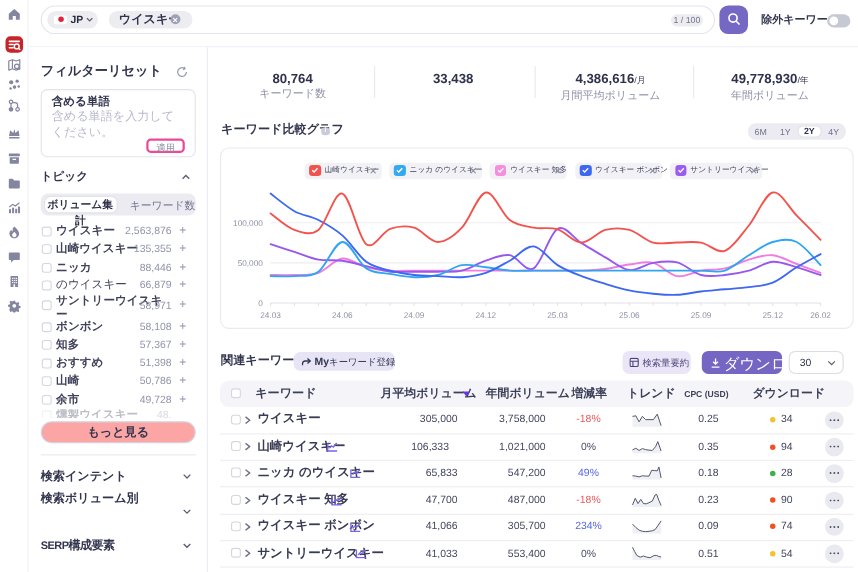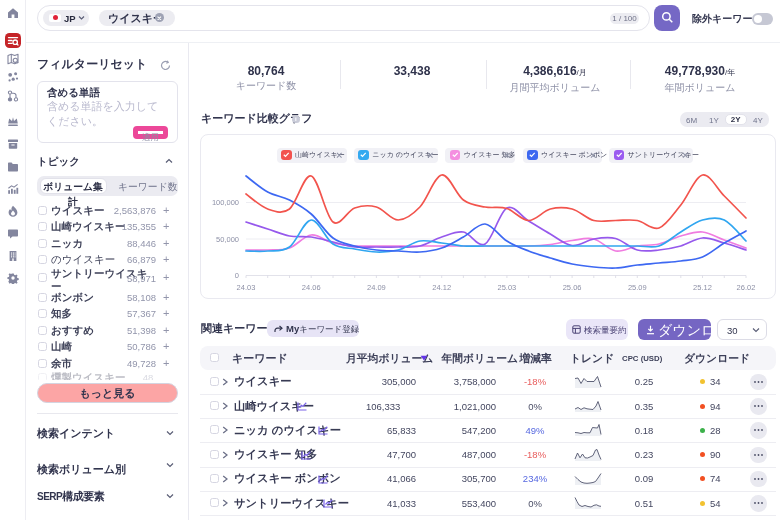--- a/index.html
+++ b/index.html
@@ -142,21 +142,21 @@
 
 <div class="abs" style="left:26px;top:43px;width:163px;height:477px;border-right:1px solid #e9e9f0;background:#fff"></div>
 <div class="abs" style="left:37px;top:60px;font-size:12px;line-height:9px;font-weight:bold;color:#32354e">フィルターリセット</div>
 <svg class="abs" style="left:160px;top:60px" width="11" height="11" viewBox="0 0 11 11" fill="none" stroke="#9fa0b5" stroke-width="1.2">
     <path d="M9.5 5.5A4 4 0 1 1 7.8 2.2" stroke="#9a9eb2"></path>
     <path d="M7.3 0.8 8.2 2.5 6.3 3.2" stroke="#9a9eb2"></path>
   </svg>
 <div class="abs" style="left:37px;top:81px;width:141px;height:62px;border:1px solid #e3e3ec;border-radius:6px;background:#fff"></div>
 <div class="abs" style="left:47px;top:87px;font-size:10.5px;line-height:10px;font-weight:bold;color:#32354e">含める単語</div>
 <div class="abs" style="left:47px;top:99px;width:114px;font-size:11px;line-height:15px;color:#b9b9ce">含める単語を入力してください。</div>
-<div class="abs" style="left:133px;top:126px;width:35px;height:12.5px;border:5px solid #ec4899;border-radius:4px;font-size:8.5px;color:#8b8ea3;text-align:center;line-height:12.5px">適用</div>
+<div class="abs" style="left:133px;top:126px;width:35px;height:12.5px;border:2px solid #ec4899;border-radius:4px;font-size:8.5px;color:#8b8ea3;text-align:center;line-height:12.5px">適用</div>
 <div class="abs" style="left:37px;top:156px;font-size:10.5px;line-height:10px;font-weight:bold;color:#32354e">トピック</div>
 <svg class="abs" style="left:165px;top:158px" width="8" height="6" viewBox="0 0 8 6" fill="none" stroke="#595d75" stroke-width="1.2">
     <path d="M1 4.5 4 1.5 7 4.5"></path>
   </svg>
 <div class="abs" style="left:37px;top:176px;width:141px;height:20px;background:#ebebf1;border-radius:7px"></div>
 <div class="abs" style="left:39.5px;top:178px;width:67px;height:16px;background:#fff;border:1px solid #e2e2ea;border-radius:6px;font-size:9.8px;font-weight:bold;color:#2f3248;text-align:center;line-height:15px">ボリューム集計</div>
 <div class="abs" style="left:118px;top:181px;font-size:9.8px;color:#70748c">キーワード数</div>
 <div class="ck" style="left:38px;top:205.5px"></div>
 <div class="abs" style="left:51px;top:205.8px;font-size:10.5px;line-height:9px;color:#3f4259;font-weight:bold">ウイスキー</div>
 <div class="abs num" style="left:106px;top:205.5px;width:50px;font-size:9.5px;line-height:9px;text-align:right">2,563,876</div>
@@ -204,21 +204,21 @@
 <div class="ck" style="left:0;top:1px;position:absolute"></div>
     <div style="position:absolute;left:13px;top:1px;font-size:10.5px;line-height:9px;color:#3f4259;font-weight:bold">燻製ウイスキー</div>
     <div style="position:absolute;left:68px;top:1px;width:50px;font-size:9.5px;line-height:9px;color:#9295ab;text-align:right">48,</div>
   </div>
 <div class="abs" style="left:37px;top:383px;width:141px;height:19.5px;border:1px solid #d4d4e0;border-radius:10px;background:#fca5a5;font-size:11px;font-weight:bold;color:#32354e;text-align:center;line-height:19px">もっと見る</div>
 <div class="abs" style="left:37px;top:413px;width:141px;height:1px;background:#e8e8ee"></div>
 <div class="abs" style="left:37px;top:428px;font-size:11px;line-height:10px;font-weight:bold;color:#32354e">検索インテント</div>
 <svg class="abs" style="left:166px;top:430px" width="8" height="6" viewBox="0 0 8 6" fill="none" stroke="#595d75" stroke-width="1.2">
     <path d="M1 1.5 4 4.5 7 1.5"></path>
   </svg>
-<div class="abs" style="left:37px;top:464px;font-size:11px;line-height:10px;font-weight:bold;color:#32354e">検索ボリューム別</div>
+<div class="abs" style="left:37px;top:448px;font-size:11px;line-height:10px;font-weight:bold;color:#32354e">検索ボリューム別</div>
 <svg class="abs" style="left:166px;top:462px" width="8" height="6" viewBox="0 0 8 6" fill="none" stroke="#595d75" stroke-width="1.2">
     <path d="M1 1.5 4 4.5 7 1.5"></path>
   </svg>
 <div class="abs" style="left:37px;top:491px;font-size:11px;line-height:10px;font-weight:bold;color:#32354e;letter-spacing:-0.5px"><span style="font-size:10px">SERP</span>構成要素</div>
 <svg class="abs" style="left:166px;top:493px" width="8" height="6" viewBox="0 0 8 6" fill="none" stroke="#595d75" stroke-width="1.2">
     <path d="M1 1.5 4 4.5 7 1.5"></path>
   </svg>
 
 <div class="abs" style="left:196px;top:64px;width:140px;text-align:center">
 <div style="font-size:12px;font-weight:bold;color:#2f324b;line-height:14px">80,764</div>
@@ -406,21 +406,21 @@
 <div class="ck" style="left:210px;top:401.0px"></div>
 <svg class="abs" style="left:222px;top:402.0px" width="6" height="8" viewBox="0 0 6 8" fill="none" stroke="#6b6f87" stroke-width="1.3">
     <path d="M1.2 1 5 4 1.2 7"></path>
   </svg>
 <div class="abs" style="left:234px;top:401.5px;font-size:11.3px;line-height:9.5px;color:#383b54;font-weight:bold">山崎ウイスキー</div>
 <svg class="abs" style="left:297px;top:401.0px" width="10" height="10" viewBox="0 0 10 10" fill="none" stroke="#7a63e8" stroke-width="1.2">
     <path d="M1 1.5V9H9.5"></path>
     <path d="M2.5 6.5 4.5 4.3 6 5.5 8.8 2.2"></path>
     <circle cx="8.8" cy="2.2" r="0.7" fill="#7a63e8" stroke="none"></circle>
   </svg>
-<div class="abs" style="left:366px;top:401.5px;width:50px;font-size:9.5px;text-align:left;line-height:9.5px;color:#43465f">106,333</div>
+<div class="abs" style="left:366px;top:401.5px;width:50px;font-size:9.5px;text-align:center;line-height:9.5px;color:#43465f">106,333</div>
 <div class="abs" style="left:436px;top:401.5px;width:60px;font-size:9.5px;text-align:right;line-height:9.5px;color:#43465f">1,021,000</div>
 <div class="abs" style="left:515px;top:401.5px;width:40px;font-size:9.5px;text-align:center;line-height:9.5px;color:#4b4e66">0%</div>
 <svg class="abs" style="left:574px;top:398.0px" width="28" height="16" viewBox="0 0 28 16">
     <polyline points="1,11 4,9.5 7,11.5 10,9.8 13,10.8 16,11.2 19,11.5 22,8 24,3.5 27,12 27,14 1,14" fill="#eef0f4" stroke="none"></polyline>
     <polyline points="1,11 4,9.5 7,11.5 10,9.8 13,10.8 16,11.2 19,11.5 22,8 24,3.5 27,12" fill="none" stroke="#50546c" stroke-width="0.9"></polyline>
   </svg>
 <div class="abs" style="left:624px;top:401.5px;width:40px;font-size:9.5px;text-align:center;line-height:9.5px;color:#43465f">0.35</div>
 <div class="abs" style="left:700px;top:403.5px;width:5px;height:5px;border-radius:50%;background:#f25022"></div>
 <div class="abs" style="left:710px;top:401.5px;font-size:9.5px;line-height:9.5px;color:#43465f">94</div>
 <div class="abs" style="left:750px;top:398.0px;width:16.5px;height:16.5px;border-radius:50%;background:#e9e9f0"></div>

